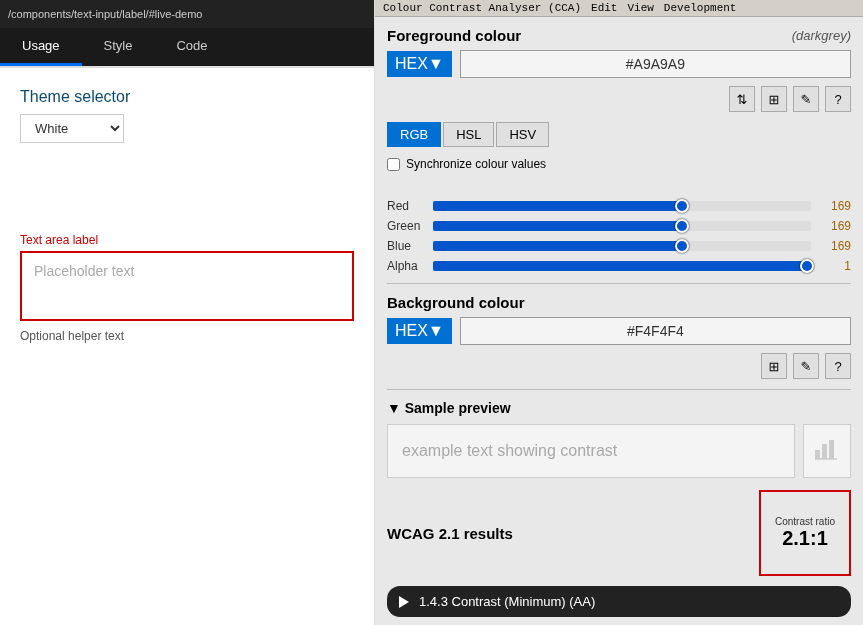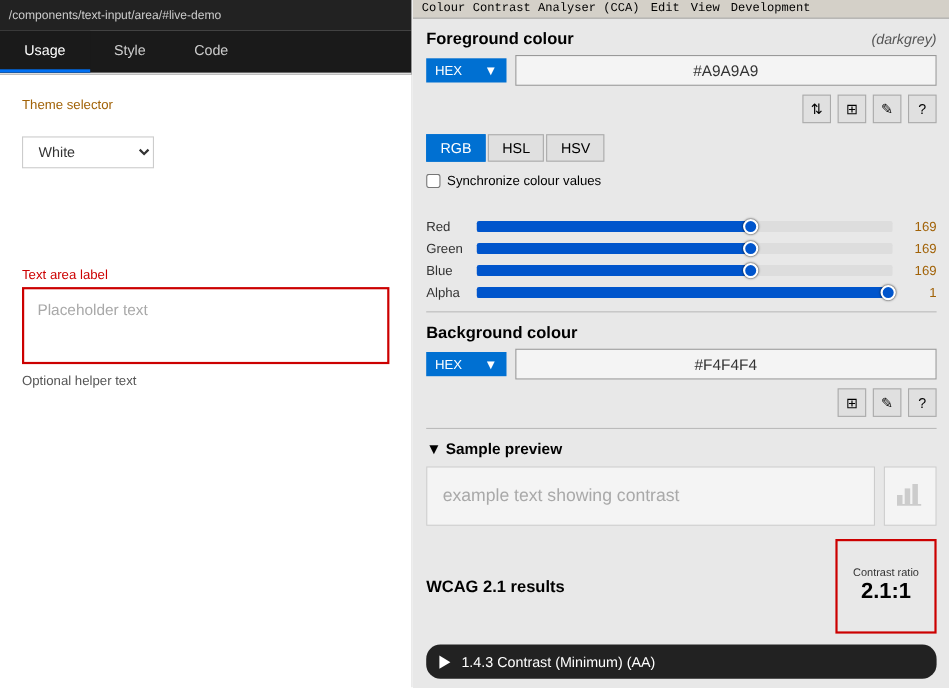--- a/index.html
+++ b/index.html
@@ -38,31 +38,31 @@
     .tab.active {
       color: #fff;
       border-bottom: 3px solid #0070f3;
       background: #1a1a1a;
     }
     .left-content {
       padding: 20px 20px;
       flex: 1;
     }
     .theme-selector-label {
-      font-size: 12px;
-      color: #a16207;
-      margin-bottom: 22px;
+      font-size: 16px;
+      color: #0c4a6e;
+      margin-bottom: 8px;
     }
     .theme-dropdown {
       border: 1px solid #ccc;
       padding: 5px 10px;
       font-size: 13px;
       color: #333;
       background: #fff;
-      width: 120px;
+      width: 104px;
       margin-bottom: 30px;
     }
     .textarea-section {
       margin-top: 60px;
     }
     .textarea-label {
       font-size: 12px;
       color: #c00;
       margin-bottom: 4px;
     }
@@ -125,25 +125,25 @@
       display: flex;
       align-items: center;
       gap: 8px;
       margin-bottom: 8px;
     }
     .hex-dropdown {
       background: #0070d2;
       color: #fff;
       border: none;
       padding: 4px 8px;
-      font-size: 12px;
-      cursor: pointer;
-      display: flex;
-      align-items: center;
-      gap: 20px;
+      font-size: 16px;
+      cursor: pointer;
+      display: flex;
+      align-items: center;
+      gap: 0;
       min-width: 60px;
     }
     .hex-value-box {
       flex: 1;
       border: 1px solid #999;
       background: #f4f4f4;
       padding: 5px 10px;
       font-size: 14px;
       color: #333;
       text-align: center;
@@ -312,21 +312,21 @@
       border-bottom: 6px solid transparent;
       border-left: 10px solid #fff;
       margin-right: 4px;
     }
   </style>
 </head>
 <body>
 
 <div class="left-panel">
   <div class="url-bar">
-    <span>/components/text-input/area/#live-demo</span>
+    <span>/components/text-input/label/#live-demo</span>
   </div>
   <div class="tabs">
     <div class="tab active">
       <span>Usage</span>
     </div>
     <div class="tab">
       <span>Style</span>
     </div>
     <div class="tab">
       <span>Code</span>

